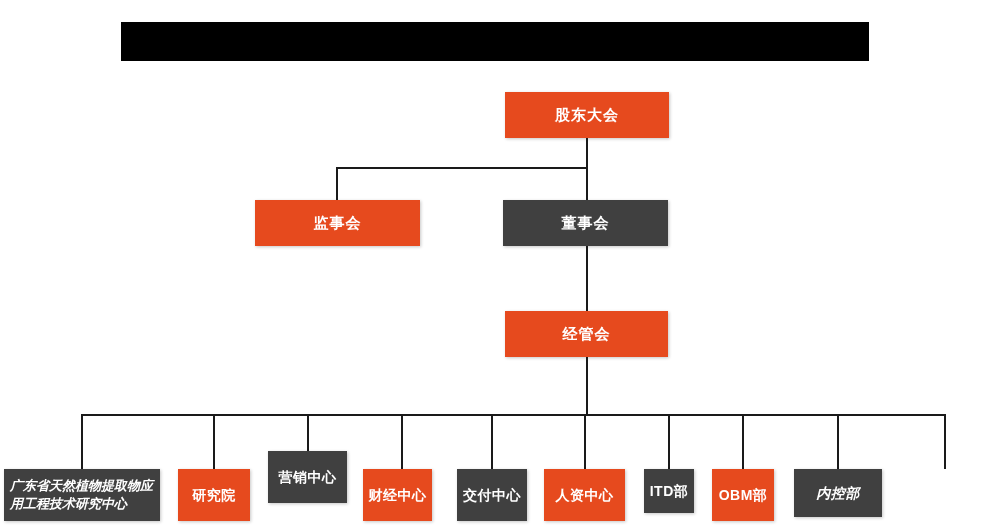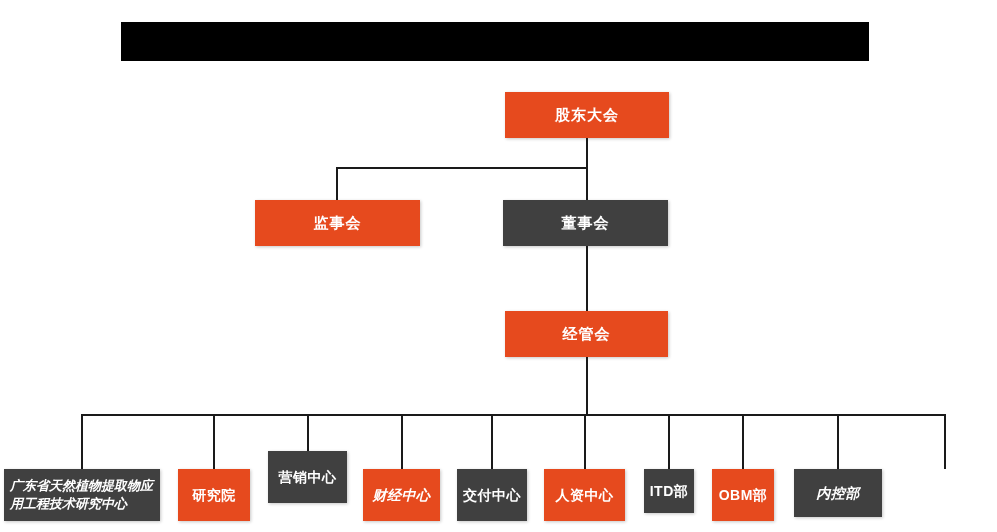--- a/index.html
+++ b/index.html
@@ -93,21 +93,21 @@
 
   <div class="node light dept small-text" style="left:4px; top:469px; width:156px; height:52px;font-style:italic;">
     <span>广东省天然植物提取物应用工程技术研究中心</span>
   </div>
   <div class="node dark dept" style="left:178px; top:469px; width:72px; height:52px;">
     <span>研究院</span>
   </div>
   <div class="node light dept" style="left:268px; top:451px; width:79px; height:52px;">
     <span>营销中心</span>
   </div>
-  <div class="node dark dept" style="left:363px; top:469px; width:77px; height:52px;font-style:italic;">
+  <div class="node dark dept" style="left:363px; top:469px; width:69px; height:52px;">
     <span>财经中心</span>
   </div>
   <div class="node light dept" style="left:457px; top:469px; width:70px; height:52px;">
     <span>交付中心</span>
   </div>
   <div class="node dark dept" style="left:544px; top:469px; width:81px; height:52px;">
     <span>人资中心</span>
   </div>
   <div class="node light dept" style="left:644px; top:469px; width:50px; height:44px;">
     <span>ITD部</span>

